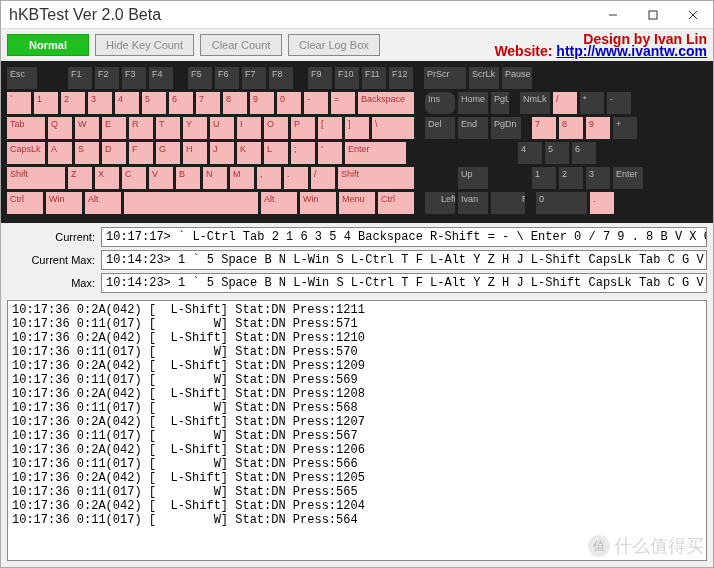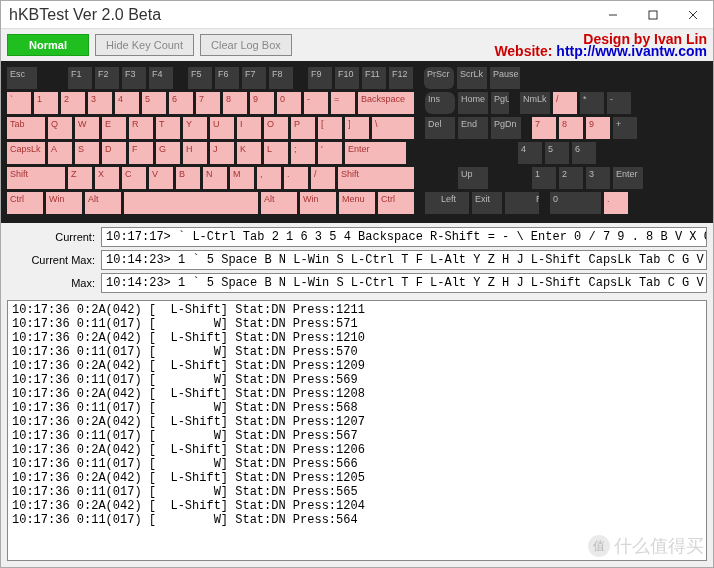--- a/index.html
+++ b/index.html
@@ -9,21 +9,21 @@
   .titlebar .title { flex:1; font-size:16px; color:#333; }
   .winbtn { width:40px; height:28px; display:flex; align-items:center; justify-content:center; color:#333; cursor:default;}
   .winbtn svg { display:block; }
 
   .topbar { display:flex; align-items:center; padding:4px 6px; }
   .btn { height:22px; margin-right:6px; border:1px solid #888; background:#e8e8e8; color:#888; font-size:11px; display:flex; align-items:center; justify-content:center; padding:0 10px; min-width:82px; }
   .btn.green { background:#1fbf1f; color:#fff; border-color:#18a018; font-weight:bold; }
   .credits { margin-left:auto; text-align:right; line-height:12px; font-size:14px; }
   .credits .line1 { color:#c00; font-weight:bold; }
   .credits .line2 .label { color:#c00; font-weight:bold; }
-  .credits .line2 .url { color:#00c; font-weight:bold; text-align:center;}
+  .credits .line2 .url { color:#00c; font-weight:bold; text-decoration:underline;text-align:center;}
 
   .kbwrap { background:#1d1d1d; padding:6px 6px 6px 6px; }
   .kbrow { display:flex; margin-bottom:3px; }
   .key { background:#3a3a3a; color:#bbb; font-size:9px; padding:2px 3px; margin-right:3px; height:22px; display:flex; align-items:flex-start; position:relative; overflow:hidden; }
   .key.pressed { background:#f5b9b9; color:#a33; }
   .spacer { flex:0 0 auto; }
 
   .status { padding:4px 6px; font-family:"Courier New", monospace; font-size:12px; }
   .statrow { display:flex; align-items:center; margin-bottom:3px; }
   .statrow .label { width:94px; text-align:right; padding-right:6px; font-family:"Segoe UI", sans-serif; font-size:11px; }
@@ -55,20 +55,21 @@
         <svg width="10" height="10">
           <line x1="1" y1="1" x2="9" y2="9" stroke="#333"></line>
           <line x1="9" y1="1" x2="1" y2="9" stroke="#333"></line>
         </svg>
       </div>
   </div>
 
   <div class="topbar">
     <div class="btn green">Normal</div>
     <div class="btn">Hide Key Count</div>
+    <div class="btn">Clear Count</div>
     <div class="btn">Clear Log Box</div>
     <div class="credits">
       <div class="line1">Design by Ivan Lin</div>
       <div class="line2">
         <span class="label">Website: </span><span class="url">http://www.ivantw.com</span>
       </div>
     </div>
   </div>
 
   <div class="kbwrap" id="kb">
@@ -83,21 +84,21 @@
         <div class="key" style="width: 24px;">F5</div>
         <div class="key" style="width: 24px;">F6</div>
         <div class="key" style="width: 24px;">F7</div>
         <div class="key" style="width: 24px;">F8</div>
         <div class="spacer" style="width: 12px;"></div>
         <div class="key" style="width: 24px;">F9</div>
         <div class="key" style="width: 24px;">F10</div>
         <div class="key" style="width: 24px;">F11</div>
         <div class="key" style="width: 24px;">F12</div>
         <div class="spacer" style="width: 8px;"></div>
-        <div class="key" style="width: 30px; border-radius: 6px;">PrScr</div>
+        <div class="key" style="width: 42px;">PrScr</div>
         <div class="key" style="width: 30px;">ScrLk</div>
         <div class="key" style="width: 30px;">Pause</div>
       </div>
       <div class="kbrow">
         <div class="key pressed" style="width: 24px;">`</div>
         <div class="key pressed" style="width: 24px;">1</div>
         <div class="key pressed" style="width: 24px;">2</div>
         <div class="key pressed" style="width: 24px;">3</div>
         <div class="key pressed" style="width: 24px;">4</div>
         <div class="key pressed" style="width: 24px;">5</div>
@@ -187,22 +188,22 @@
       <div class="kbrow">
         <div class="key pressed" style="width: 36px;">Ctrl</div>
         <div class="key pressed" style="width: 36px;">Win</div>
         <div class="key pressed" style="width: 36px;">Alt</div>
         <div class="key pressed" style="width: 134px;"></div>
         <div class="key pressed" style="width: 36px;">Alt</div>
         <div class="key pressed" style="width: 36px;">Win</div>
         <div class="key pressed" style="width: 36px;">Menu</div>
         <div class="key pressed" style="width: 36px;">Ctrl</div>
         <div class="spacer" style="width: 8px;"></div>
-        <div class="key" style="width: 44px; padding-left: 16px;">Left</div>
-        <div class="key" style="width: 30px;">Exit</div>
+        <div class="key" style="width: 30px; padding-left: 16px;">Left</div>
+        <div class="key" style="width: 30px;">Ivan</div>
         <div class="key" style="width: 30px; padding-left: 31px;">Right</div>
         <div class="spacer" style="width: 8px;"></div>
         <div class="key" style="width: 51px;">0</div>
         <div class="key pressed" style="width: 24px;">.</div>
       </div>
     </div>
 
   <div class="status">
     <div class="statrow">
       <div class="label">Current:</div>

